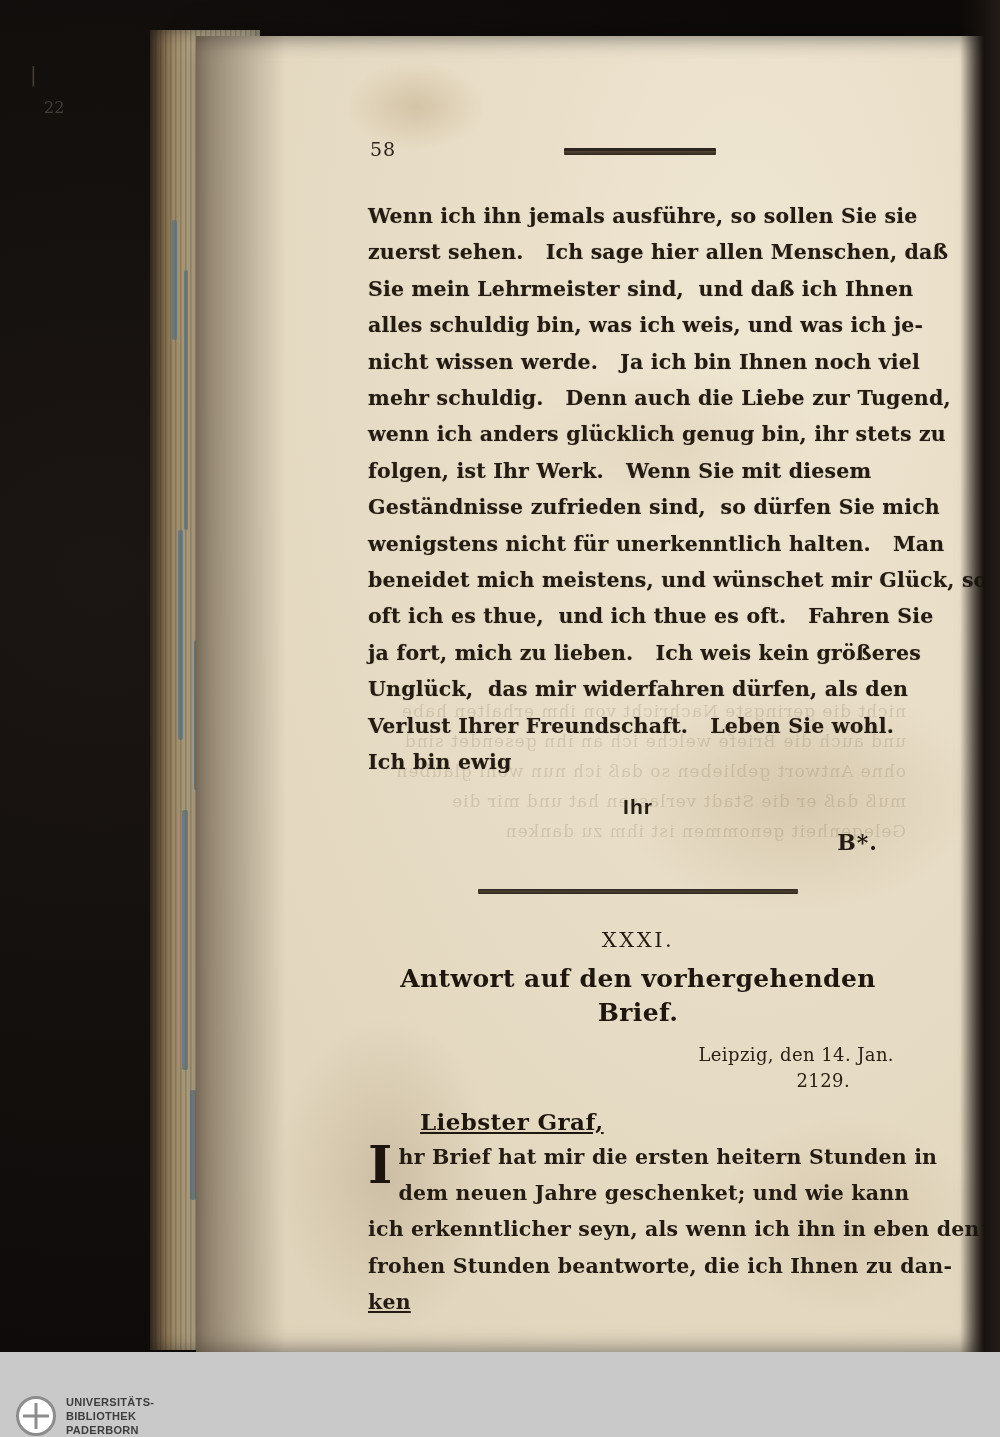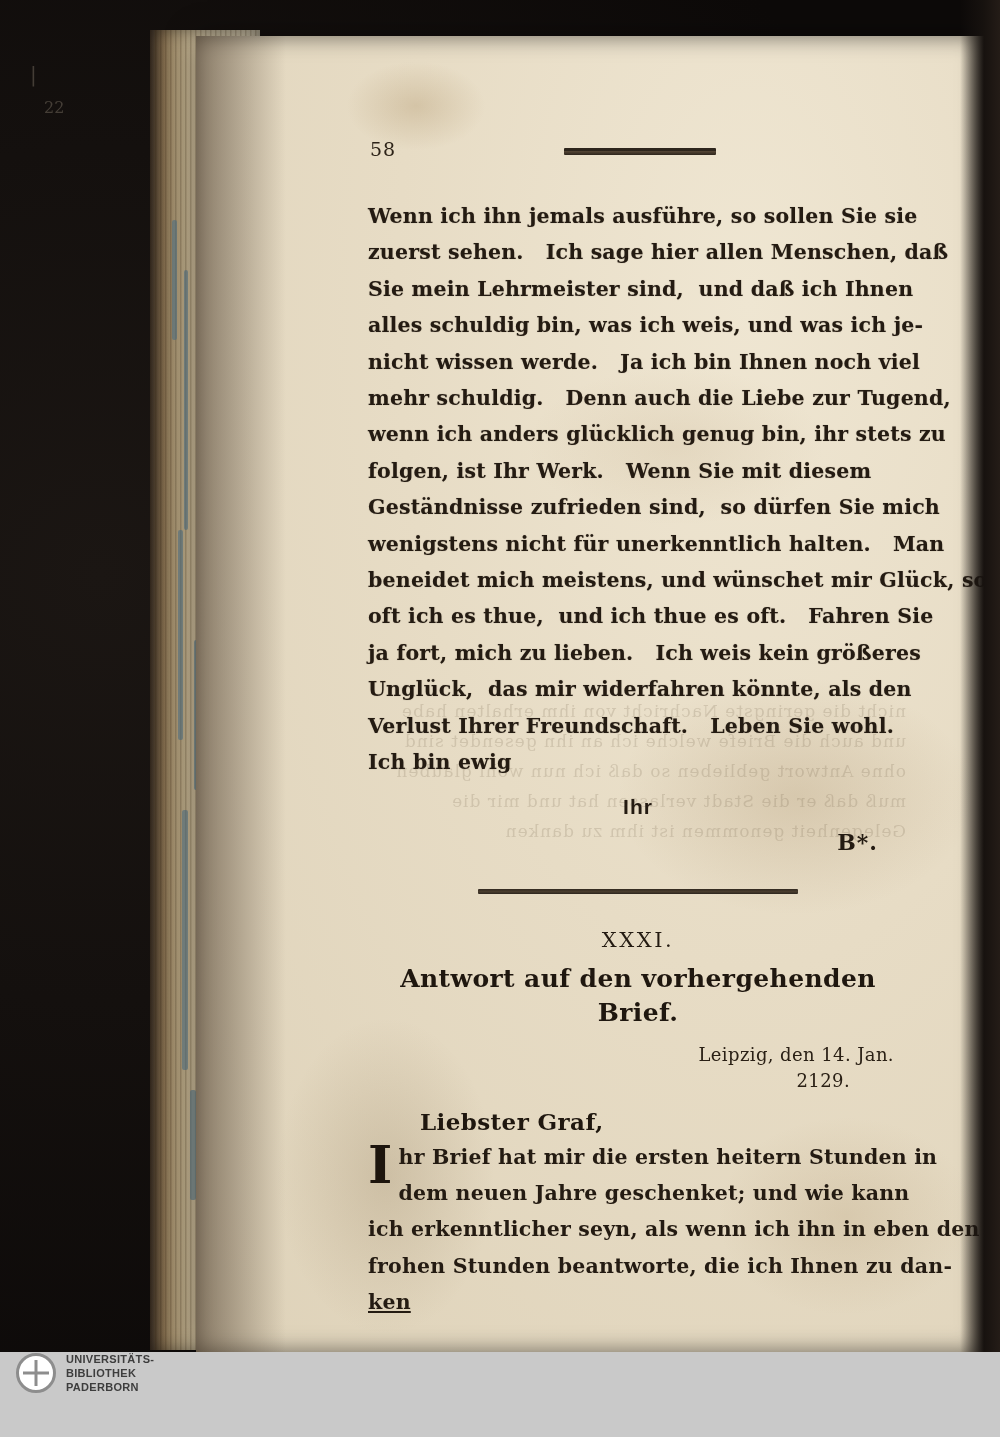--- a/index.html
+++ b/index.html
@@ -244,20 +244,21 @@
   .dateline .ln.year { padding-right: 44px; }
 
   .salutation {
     margin-top: 14px;
     font-family: "DejaVu Serif", serif;
     font-size: 23px;
     font-weight: 700;
     color: #1f170f;
     letter-spacing: 0.4px;
     padding-left: 52px;
+    text-decoration: underline;
   }
 
   .letter-body {
     margin-top: 4px;
     font-family: "DejaVu Serif", serif;
     font-size: 20.5px;
     line-height: 36.4px;
     font-weight: 600;
     color: #241b12;
     position: relative;
@@ -283,21 +284,21 @@
   
   .footer-bar {
     position: absolute;
     left: 0;
     bottom: 0;
     width: 1000px;
     height: 85px;
     background: #c9c9c9;
     z-index: 20;
     display: flex;
-    align-items: flex-start;
+    align-items: flex-end;
   }
   .wm {
     display: flex;
     align-items: center;
     padding-left: 16px;
   }
   .wm-logo {
     width: 34px;
     height: 34px;
     border-radius: 50%;
@@ -393,21 +394,21 @@
       <span class="ln">alles schuldig bin, was ich weis, und was ich je-</span>
       <span class="ln">nicht wissen werde.   Ja ich bin Ihnen noch viel</span>
       <span class="ln">mehr schuldig.   Denn auch die Liebe zur Tugend,</span>
       <span class="ln">wenn ich anders glücklich genug bin, ihr stets zu</span>
       <span class="ln">folgen, ist Ihr Werk.   Wenn Sie mit diesem</span>
       <span class="ln">Geständnisse zufrieden sind,  so dürfen Sie mich</span>
       <span class="ln">wenigstens nicht für unerkenntlich halten.   Man</span>
       <span class="ln">beneidet mich meistens, und wünschet mir Glück, so</span>
       <span class="ln">oft ich es thue,  und ich thue es oft.   Fahren Sie</span>
       <span class="ln">ja fort, mich zu lieben.   Ich weis kein größeres</span>
-      <span class="ln">Unglück,  das mir widerfahren könnte, als den</span>
+      <span class="ln">Unglück,  das mir widerfahren dürfen, als den</span>
       <span class="ln">Verlust Ihrer Freundschaft.   Leben Sie wohl.</span>
       <span class="ln">Ich bin ewig</span>
     </div>
 
     <div class="sig-ihr">Ihr</div>
     <div class="sig-name">B*.</div>
 
     <div class="rule-mid"></div>
 
     <div class="sect-num">XXXI.</div>

